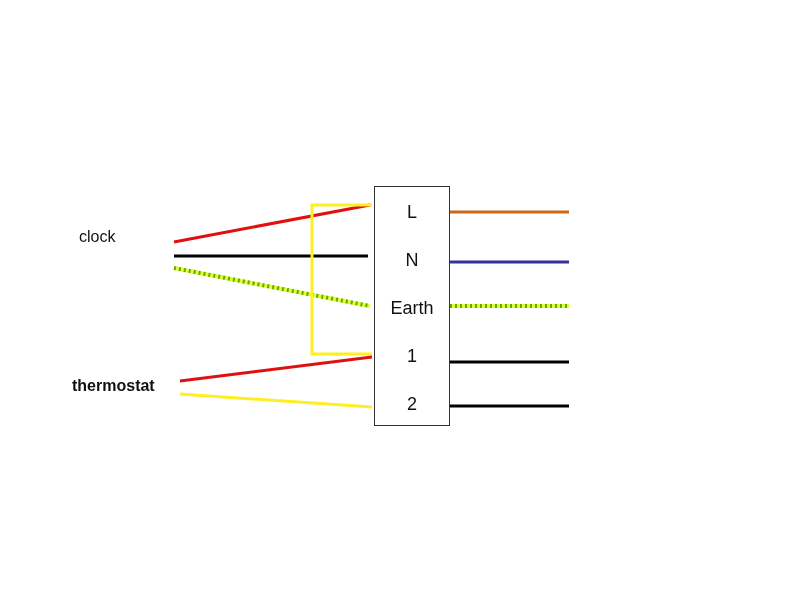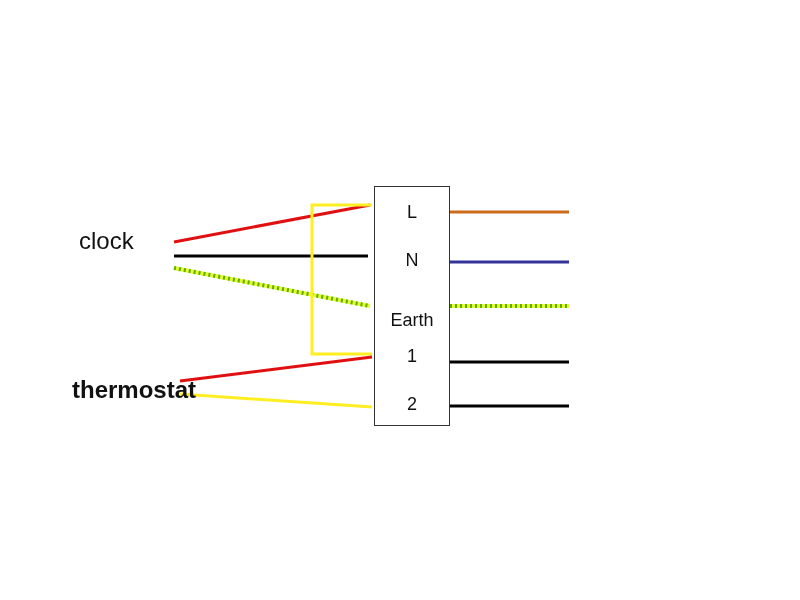--- a/index.html
+++ b/index.html
@@ -1,18 +1,18 @@
 <!DOCTYPE html>
 <html><head>
   <meta charset="utf-8">
   <style>
     html, body { margin: 0; padding: 0; background: #ffffff; }
     body { width: 800px; height: 600px; position: relative; overflow: hidden; font-family: "Liberation Sans", sans-serif; }
     .diagram { position: absolute; left: 0; top: 0; width: 800px; height: 600px; }
-    .label { position: absolute; font-size: 24px; color: #111; line-height: 1; white-space: nowrap; text-align: right; }
+    .label { position: absolute; font-size: 16px; color: #111; line-height: 1; white-space: nowrap; text-align: right; }
     .terminal-box { position: absolute; left: 374px; top: 186px; width: 76px; height: 240px; border: 1px solid #333; box-sizing: border-box; background: #fff; }
     .term-label { position: absolute; width: 76px; left: 374px; text-align: center; font-size: 18px; color: #111; line-height: 1; }
   </style>
 </head>
 <body>
 
 <svg class="diagram" width="800" height="600" viewBox="0 0 800 600" xmlns="http://www.w3.org/2000/svg">
   <defs>
     <pattern id="earthStripe" patternUnits="userSpaceOnUse" width="6" height="6" patternTransform="rotate(45)">
       <rect width="6" height="6" fill="#ddff33"></rect>
@@ -35,18 +35,18 @@
   <line x1="450" y1="306" x2="569" y2="306" stroke="#ddff33" stroke-width="4"></line>
   <line x1="450" y1="306" x2="569" y2="306" stroke="#66aa00" stroke-width="4" stroke-dasharray="2,3"></line>
   <line x1="450" y1="362" x2="569" y2="362" stroke="#000000" stroke-width="3"></line>
   <line x1="450" y1="406" x2="569" y2="406" stroke="#000000" stroke-width="3"></line>
 </svg>
 
 <div class="terminal-box"></div>
 
 <div class="term-label" style="top:203px;">L</div>
 <div class="term-label" style="top:251px;">N</div>
-<div class="term-label" style="top:299px;margin-top:12px;">Earth</div>
+<div class="term-label" style="top:299px;">Earth</div>
 <div class="term-label" style="top:347px;">1</div>
 <div class="term-label" style="top:395px;">2</div>
 
 <div class="label" style="left:79px; top:229px;">clock</div>
 <div class="label" style="left:72px; top:378px;font-weight:bold;">thermostat</div>
 
 </body></html>

